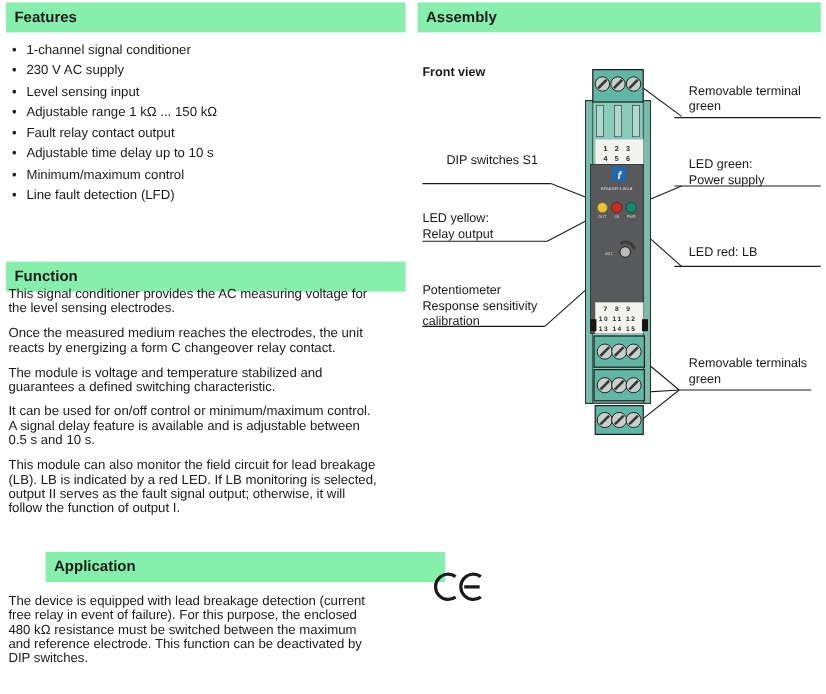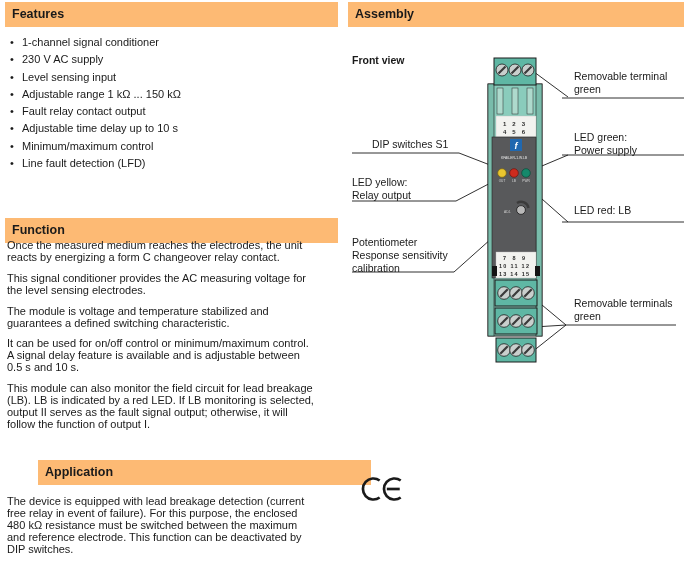--- a/index.html
+++ b/index.html
@@ -3,21 +3,21 @@
 <meta charset="utf-8">
 <style>
   html,body{margin:0;padding:0;}
   body{
     width:688px;height:578px;position:relative;background:#ffffff;
     font-family:"Liberation Sans","DejaVu Sans",sans-serif;color:#1a1a1a;
     overflow:hidden;
   }
   .abs{position:absolute;}
   .secbar{
-    background:#fdba74;height:25px;line-height:25px;
+    background:#86efac;height:25px;line-height:25px;
     font-size:12.5px;font-weight:bold;padding-left:7px;box-sizing:border-box;
   }
   .bullets{list-style:none;margin:0;padding:0;font-size:11px;}
   .bullets li{line-height:17.3px;padding-left:14px;position:relative;}
   .bullets li::before{content:"\2022";position:absolute;left:2px;top:0;}
   .para{font-size:11px;line-height:11.9px;white-space:pre-line;margin:0 0 9px 0;}
   .callout{font-size:10.5px;line-height:12.8px;white-space:pre-line;}
   .bold-label{font-size:10.5px;font-weight:bold;}
   svg{display:block;}
 </style>
@@ -33,24 +33,24 @@
   <li>Adjustable range 1 kΩ ... 150 kΩ</li>
   <li>Fault relay contact output</li>
   <li>Adjustable time delay up to 10 s</li>
   <li>Minimum/maximum control</li>
   <li>Line fault detection (LFD)</li>
 </ul>
 
 <div class="abs secbar" style="left:5px;top:203px;width:333px;margin-top:15px;">Function</div>
 
 <div class="abs" style="left:7px;top:240px;width:334px;">
+  <p class="para">This signal conditioner provides the AC measuring voltage for
+the level sensing electrodes.</p>
   <p class="para">Once the measured medium reaches the electrodes, the unit
 reacts by energizing a form C changeover relay contact.</p>
-  <p class="para">This signal conditioner provides the AC measuring voltage for
-the level sensing electrodes.</p>
   <p class="para">The module is voltage and temperature stabilized and
 guarantees a defined switching characteristic.</p>
   <p class="para">It can be used for on/off control or minimum/maximum control.
 A signal delay feature is available and is adjustable between
 0.5 s and 10 s.</p>
   <p class="para">This module can also monitor the field circuit for lead breakage
 (LB). LB is indicated by a red LED. If LB monitoring is selected,
 output II serves as the fault signal output; otherwise, it will
 follow the function of output I.</p>
 </div>
@@ -64,21 +64,21 @@
 and reference electrode. This function can be deactivated by
 DIP switches.</p>
 </div>
 
 <div class="abs secbar" style="left:348px;top:2px;width:336px;">Assembly</div>
 
 <div class="abs bold-label" style="left:352px;top:54px;">Front view</div>
 
 <div class="abs callout" style="left:574px;top:70px;">Removable terminal
 green</div>
-<div class="abs callout" style="left:352px;top:138px;padding-left:20px;">DIP switches S1</div>
+<div class="abs callout" style="left:352px;top:128px;padding-left:20px;">DIP switches S1</div>
 <div class="abs callout" style="left:574px;top:131px;">LED green:
 Power supply</div>
 <div class="abs callout" style="left:352px;top:176px;">LED yellow:
 Relay output</div>
 <div class="abs callout" style="left:574px;top:204px;">LED red: LB</div>
 <div class="abs callout" style="left:352px;top:236px;">Potentiometer
 Response sensitivity
 calibration</div>
 <div class="abs callout" style="left:574px;top:297px;">Removable terminals
 green</div>

